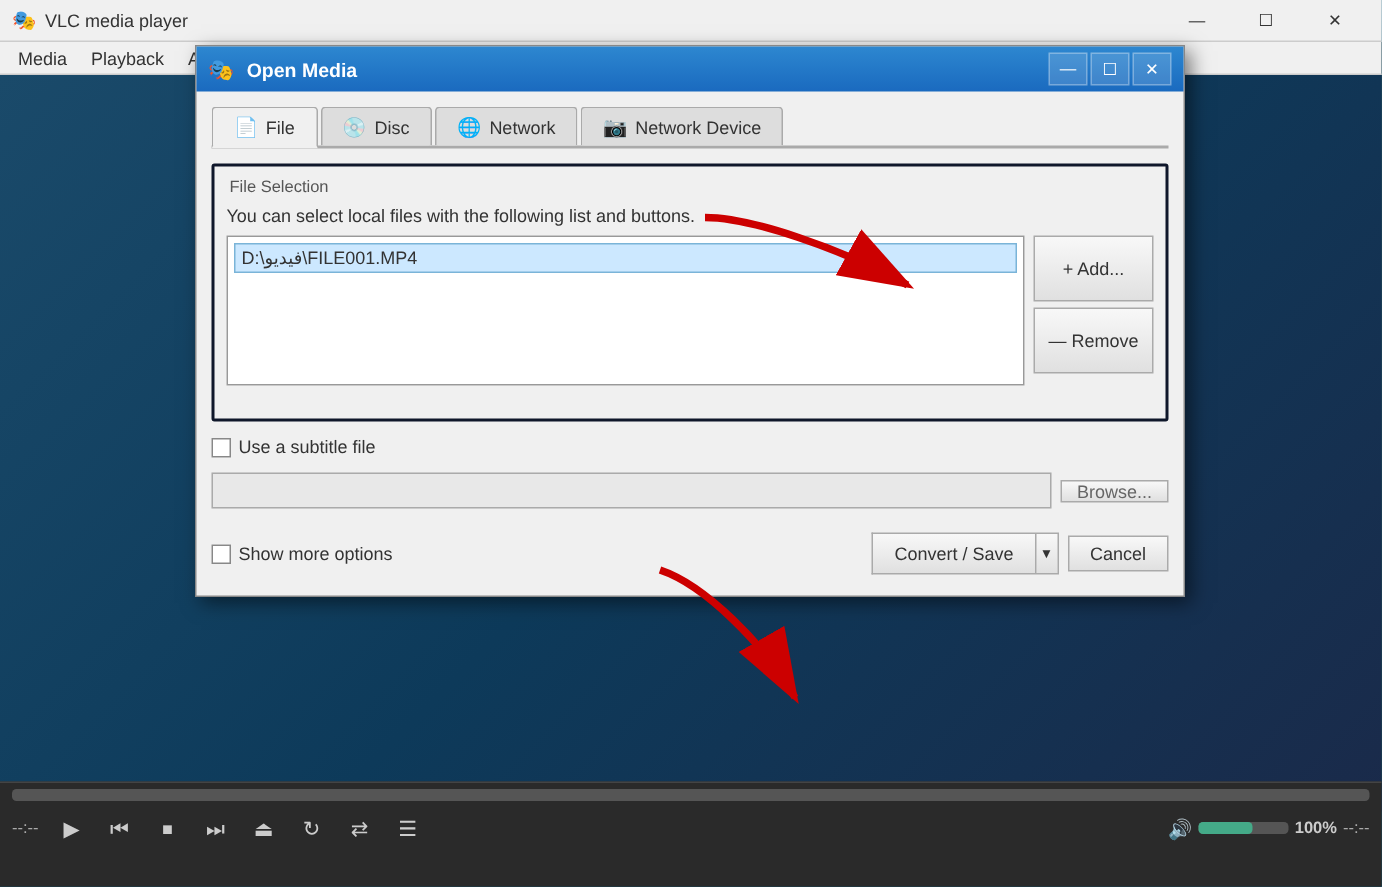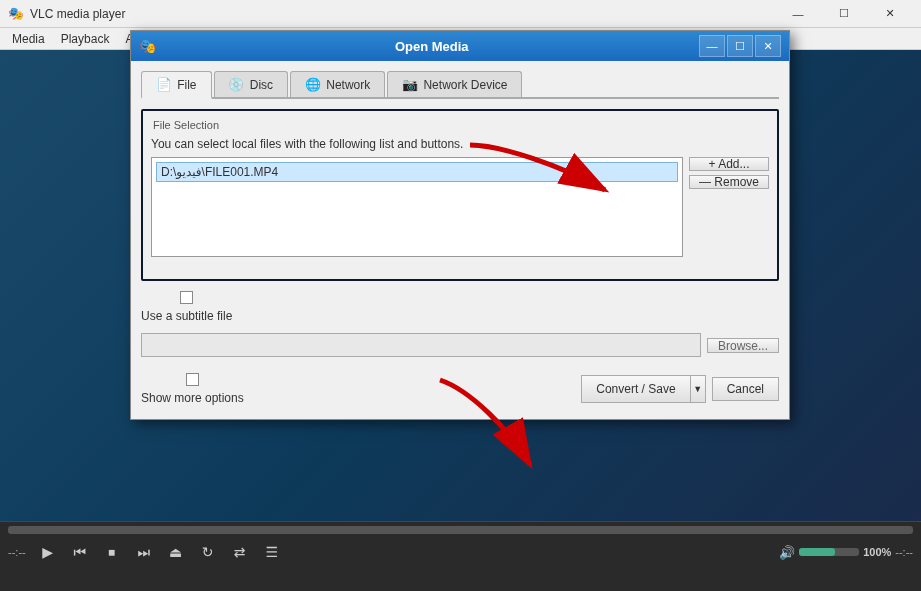--- a/index.html
+++ b/index.html
@@ -182,21 +182,20 @@
     }
     .dialog-logo {
       margin-right: 8px;
       font-size: 14px;
     }
     .dialog-title {
       font-size: 13px;
       font-weight: 600;
       flex: 1;
       color: white;
-      text-align: center;
     }
     .dialog-win-controls {
       display: flex;
       gap: 2px;
     }
     .dialog-win-btn {
       width: 26px;
       height: 22px;
       background: rgba(255,255,255,0.15);
       border: 1px solid rgba(255,255,255,0.3);
@@ -285,21 +284,21 @@
       border: 1px solid #7ab4d8;
       margin-bottom: 2px;
     }
     .file-btns {
       display: flex;
       flex-direction: column;
       gap: 4px;
     }
     .file-btn {
       width: 80px;
-      height: 14px;
+      height: 44px;
       background: linear-gradient(180deg, #f8f8f8 0%, #e0e0e0 100%);
       border: 1px solid #aaa;
       font-size: 12px;
       cursor: pointer;
       display: flex;
       align-items: center;
       justify-content: center;
       gap: 3px;
       color: #333;
     }
@@ -311,21 +310,20 @@
       gap: 6px;
       margin-bottom: 10px;
     }
     .checkbox-label {
       display: flex;
       align-items: center;
       gap: 5px;
       font-size: 12px;
       color: #333;
       cursor: pointer;
-      flex-direction: column;
     }
     .checkbox {
       width: 13px;
       height: 13px;
       border: 1px solid #888;
       background: white;
       display: flex;
       align-items: center;
       justify-content: center;
     }

